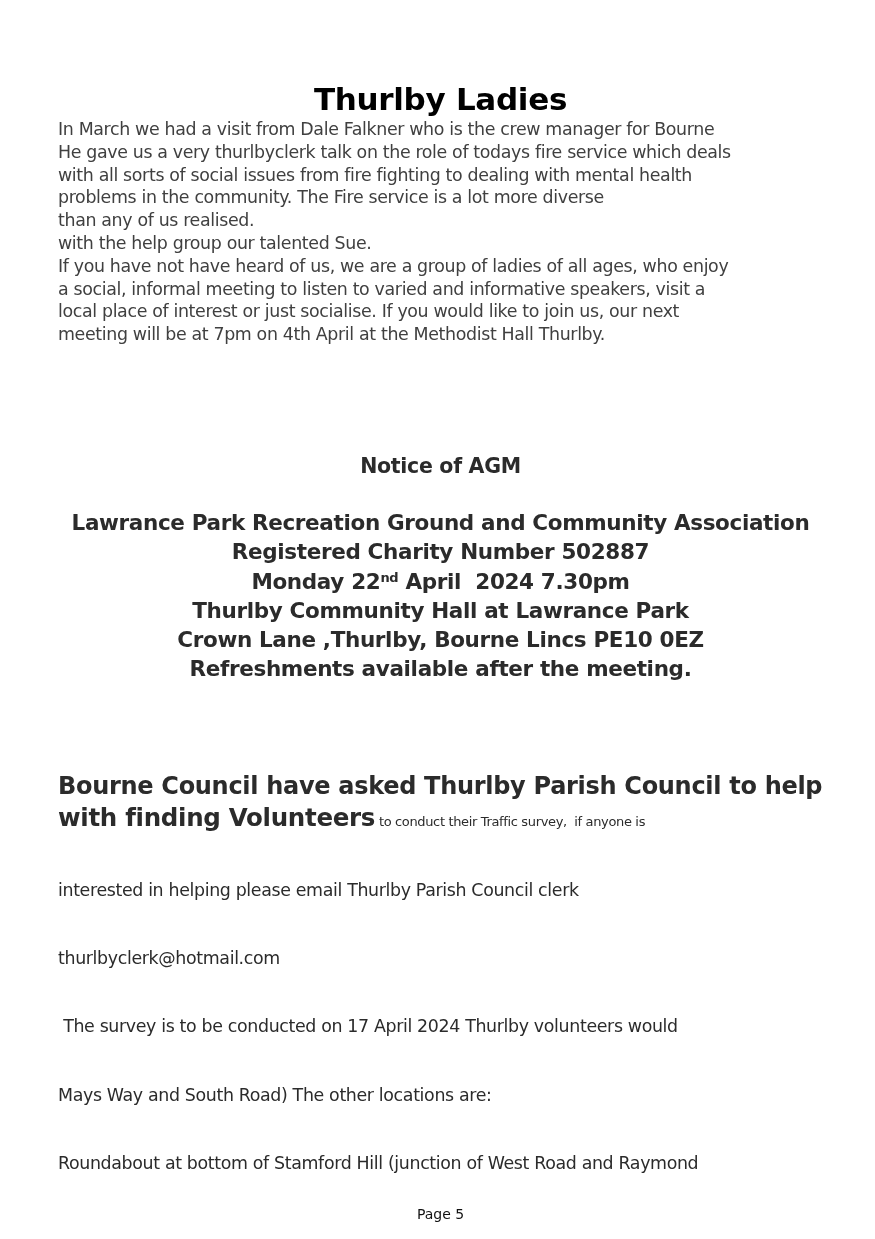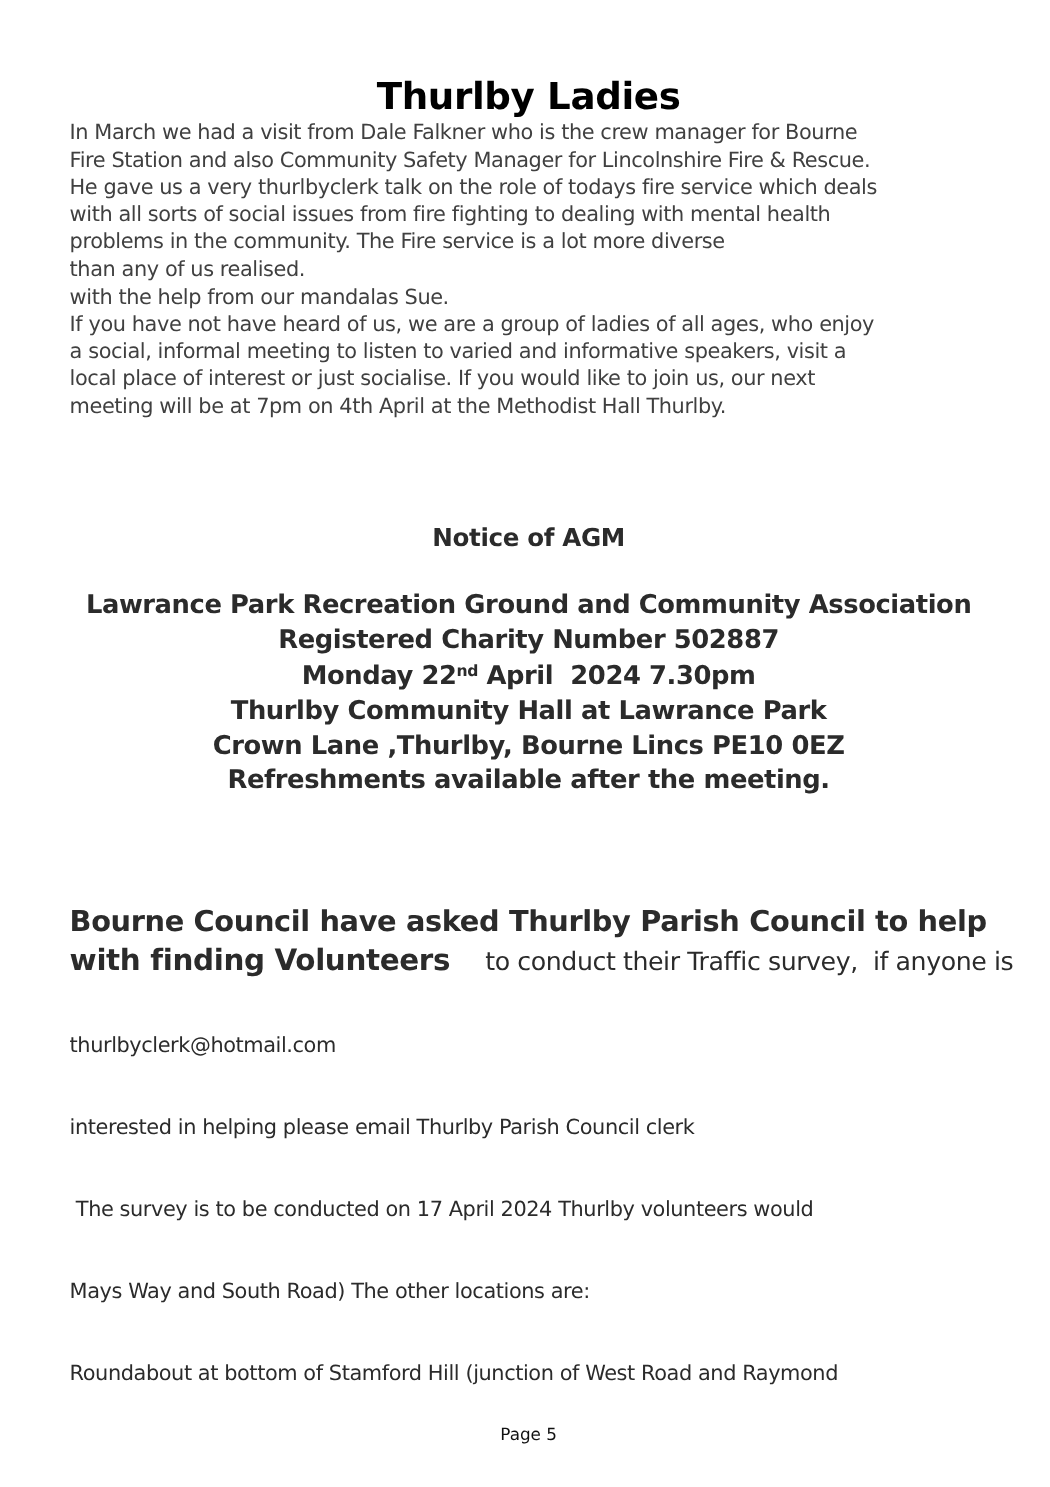--- a/index.html
+++ b/index.html
@@ -9,21 +9,21 @@
     }
     body {
       width: 875px;
       height: 1239px;
       position: relative;
       overflow: hidden;
       font-family: "DejaVu Sans", sans-serif;
     }
     .page {
       position: absolute;
-      left: 0; top: 0;
+      left: 0; top: 18px;
       width: 875px;
       height: 1146px;
     }
     .title {
       position: absolute;
       left: 0; width: 881px;
       top: 62px;
       text-align: center;
       font-size: 31px;
       font-weight: bold;
@@ -86,23 +86,22 @@
       white-space: nowrap;
       color: #2b2b2b;
       line-height: 32px;
     }
     .bourne-line2 .bold {
       font-size: 24.5px;
       font-weight: bold;
       letter-spacing: -0.3px;
     }
     .bourne-line2 .norm {
-      font-size: 21px;
+      font-size: 13px;
       letter-spacing: -0.35px;
-      margin-left: 23px;
     }
     .bourne-body {
       top: 815px;
       color: #2b2b2b;
     }
     .page-num {
       position: absolute;
       left: 0; width: 881px;
       top: 1188px;
       text-align: center;
@@ -112,26 +111,25 @@
   </style>
 </head>
 <body>
 
 <div class="page">
 
   <div class="title">Thurlby Ladies</div>
 
   <div class="block ladies">
     <span class="line">In March we had a visit from Dale Falkner who is the crew manager for Bourne</span>
-    <span class="line">Fire Station and also Community Safety Manager for Lincolnshire Fire &amp; Rescue.</span>
     <span class="line">He gave us a very thurlbyclerk talk on the role of todays fire service which deals</span>
     <span class="line">with all sorts of social issues from fire fighting to dealing with mental health</span>
     <span class="line">problems in the community. The Fire service is a lot more diverse</span>
     <span class="line">than any of us realised.</span>
-    <span class="line">with the help from our mandalas Sue.</span>
+    <span class="line">with the help group our talented Sue.</span>
     <span class="line">If you have not have heard of us, we are a group of ladies of all ages, who enjoy</span>
     <span class="line">a social, informal meeting to listen to varied and informative speakers, visit a</span>
     <span class="line">local place of interest or just socialise. If you would like to join us, our next</span>
     <span class="line">meeting will be at 7pm on 4th April at the Methodist Hall Thurlby.</span>
   </div>
 
   <div class="agm-title">Notice of AGM</div>
 
   <div class="agm">
     <span class="line">Lawrance Park Recreation Ground and Community Association</span>
@@ -141,22 +139,22 @@
     <span class="line">Crown Lane ,Thurlby, Bourne Lincs PE10 0EZ</span>
     <span class="line">Refreshments available after the meeting.</span>
   </div>
 
   <div class="bourne-head">Bourne Council have asked Thurlby Parish Council to help</div>
   <div class="bourne-line2">
     <span class="bold">with finding Volunteers</span><span class="norm" style="white-space:pre;"> to conduct their Traffic survey,  if anyone is</span>
   </div>
 
   <div class="block bourne-body" style="white-space:pre;">
+    <span class="line">interested in helping please email Thurlby Parish Council clerk</span>
     <span class="line">thurlbyclerk@hotmail.com</span>
-    <span class="line">interested in helping please email Thurlby Parish Council clerk</span>
     <span class="line"> The survey is to be conducted on 17 April 2024 Thurlby volunteers would</span>
     <span class="line">Mays Way and South Road) The other locations are:</span>
     <span class="line">Roundabout at bottom of Stamford Hill (junction of West Road and Raymond</span>
     
     
     
     
     
     
     

